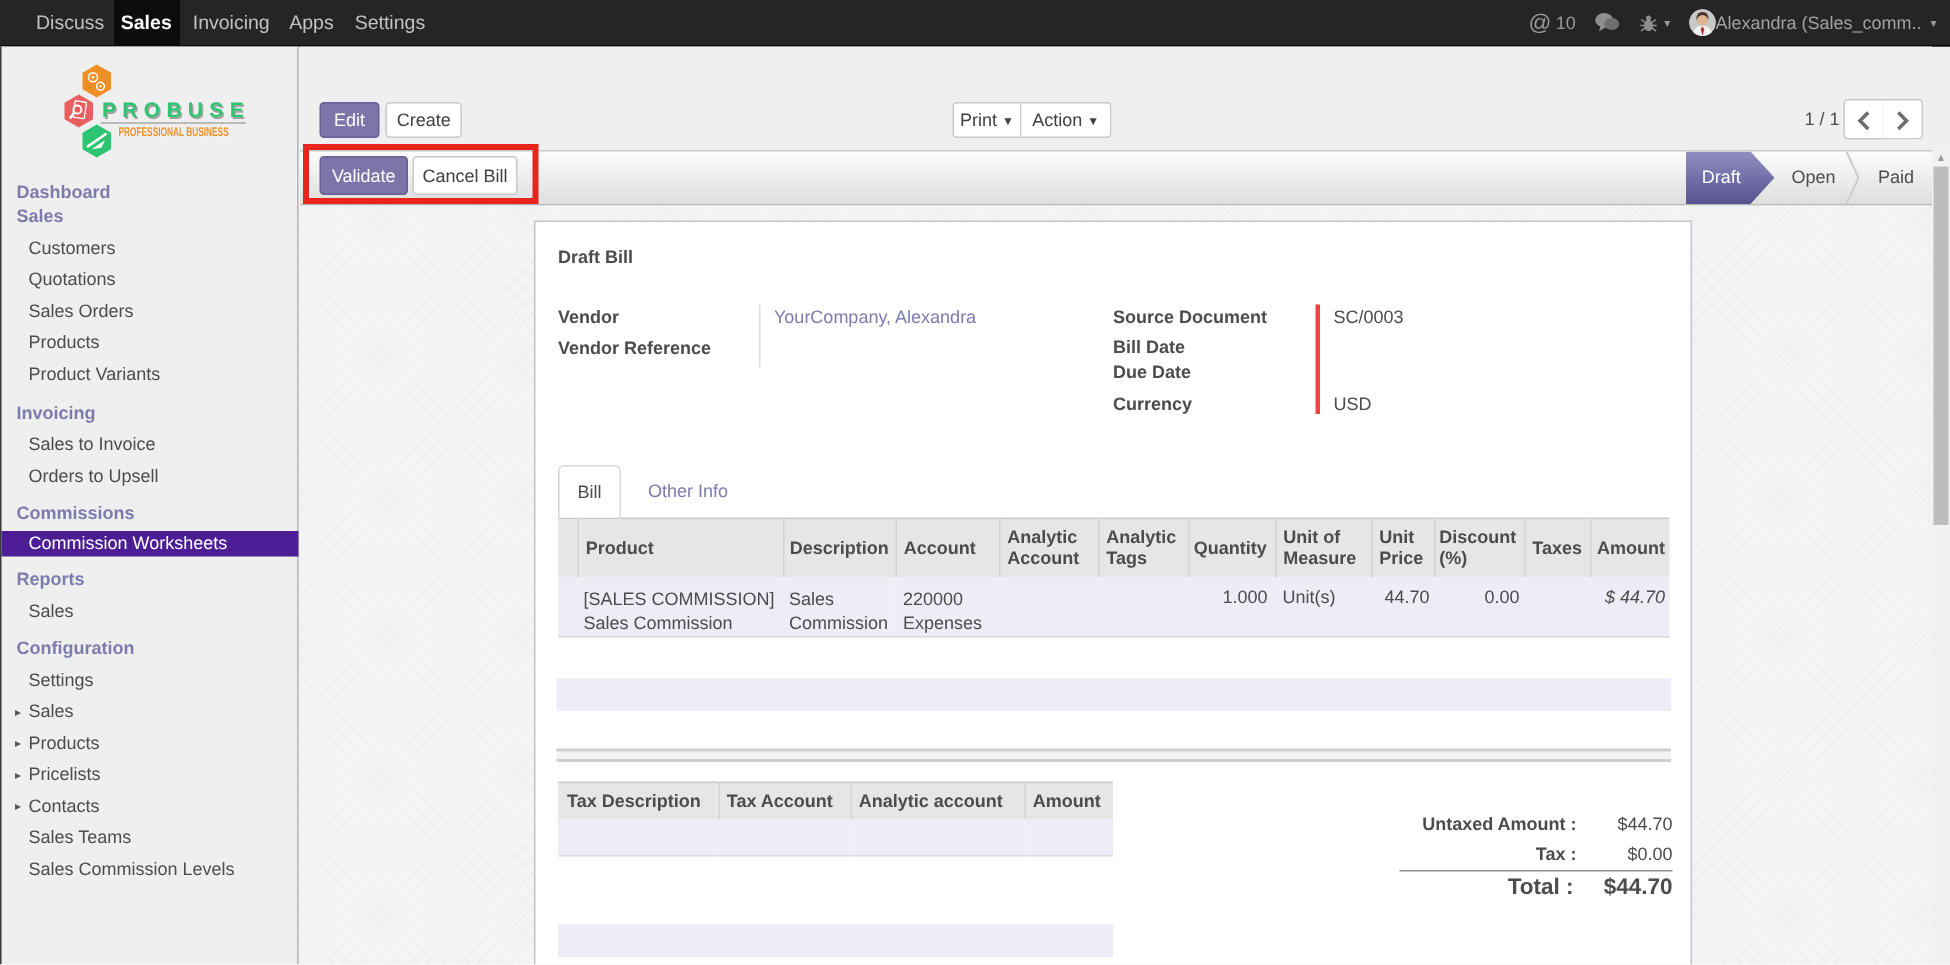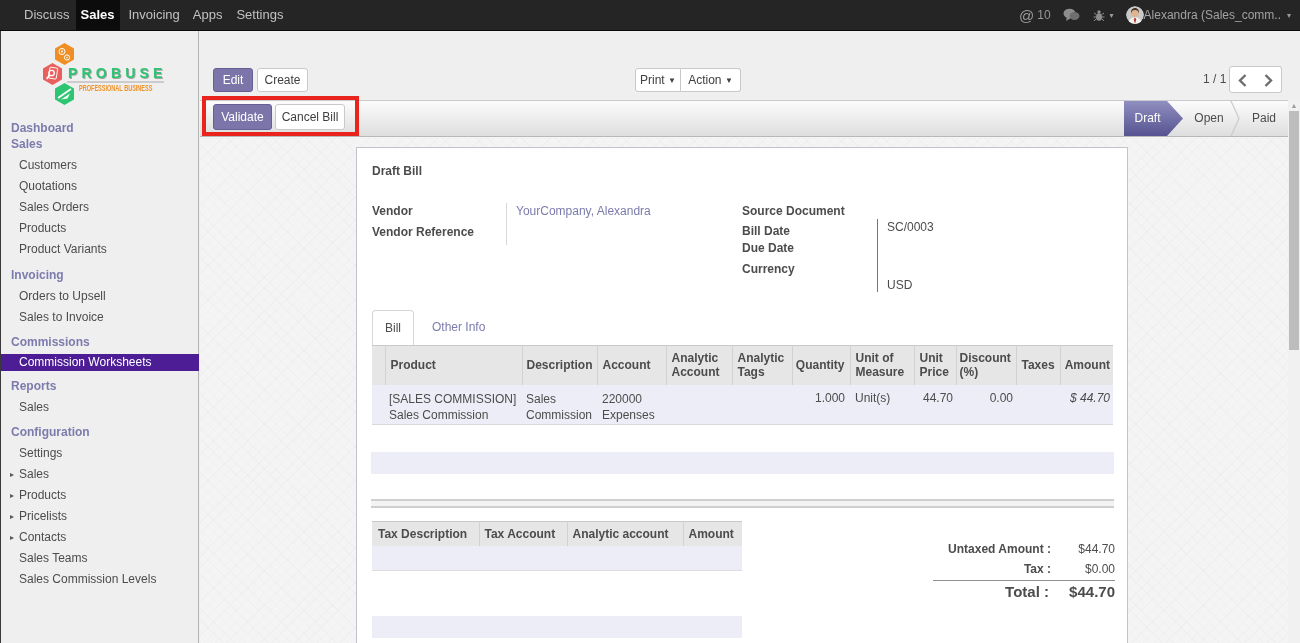--- a/index.html
+++ b/index.html
@@ -132,22 +132,22 @@
     </div>
     <div id="snav">
       <div class="hd f">Dashboard</div>
       <div class="hd">Sales</div>
       <div class="it">Customers</div>
       <div class="it">Quotations</div>
       <div class="it">Sales Orders</div>
       <div class="it">Products</div>
       <div class="it">Product Variants</div>
       <div class="hd">Invoicing</div>
+      <div class="it">Sales to Invoice</div>
       <div class="it">Orders to Upsell</div>
-      <div class="it">Sales to Invoice</div>
       <div class="hd">Commissions</div>
       <div class="it sel">Commission Worksheets</div>
       <div class="hd">Reports</div>
       <div class="it">Sales</div>
       <div class="hd">Configuration</div>
       <div class="it">Settings</div>
       <div class="it"><span class="tri">▸</span>Sales</div>
       <div class="it"><span class="tri">▸</span>Products</div>
       <div class="it"><span class="tri">▸</span>Pricelists</div>
       <div class="it"><span class="tri">▸</span>Contacts</div>
@@ -205,21 +205,21 @@
     </div>
   </div>
   <div style="position:absolute; left:742px; top:203px; z-index:5;">
     <div style="display:flex;">
       <div style="width:135px;">
         <div class="lbl" style="height:21px; line-height:17px;">Source Document</div>
         <div class="lbl" style="height:16px; line-height:14px;">Bill Date</div>
         <div class="lbl" style="height:19px; line-height:17px;">Due Date</div>
         <div class="lbl" style="height:17px; line-height:21px;">Currency</div>
       </div>
-      <div style="border-left:1px solid #ef4444; padding-left:9px; width:120px;margin-top:16px;">
+      <div style="border-left:3px solid #ef4444; padding-left:9px; width:120px;">
         <div class="val" style="height:21px; line-height:17px;">SC/0003</div>
         <div class="val" style="height:16px;"></div>
         <div class="val" style="height:19px;"></div>
         <div class="val" style="height:17px; line-height:21px;">USD</div>
       </div>
     </div>
   </div>
 
   <div id="tabs"></div>
   <div id="tabBill">Bill</div>

